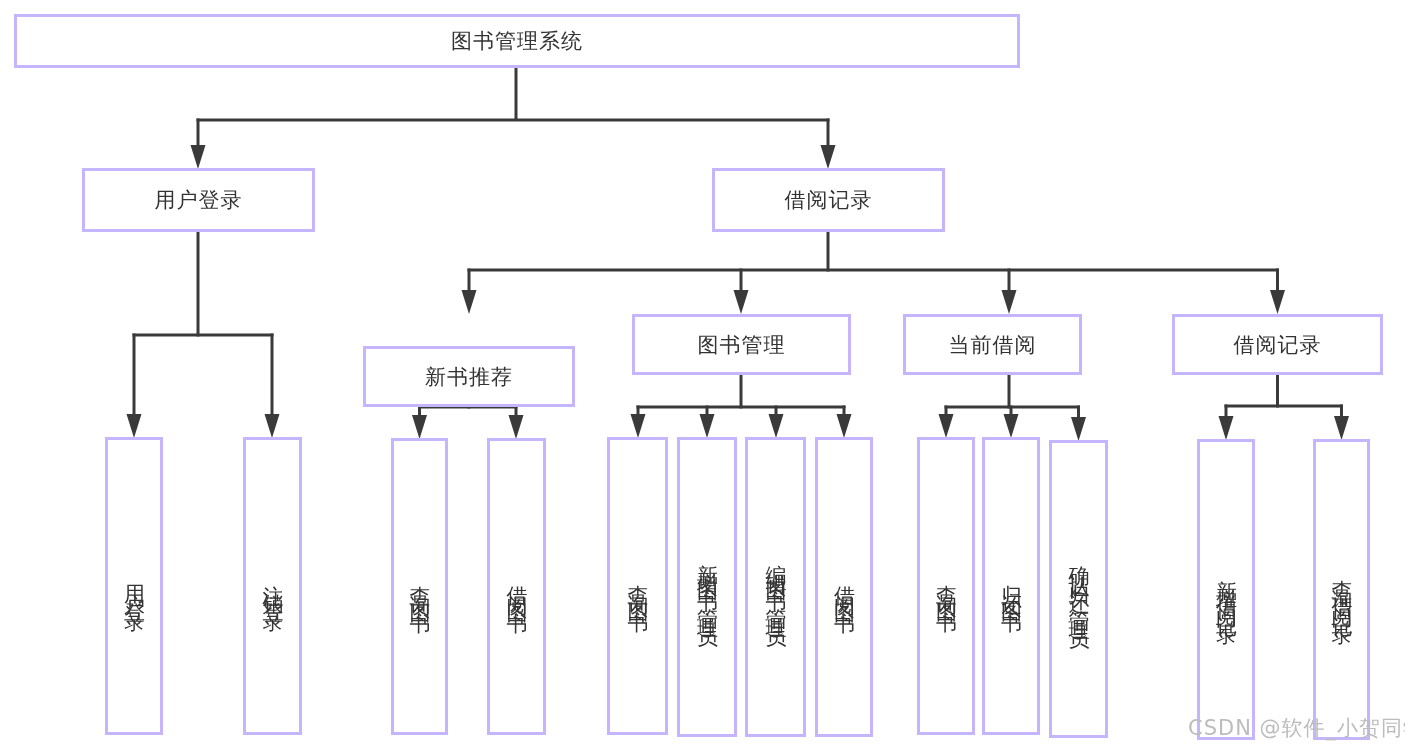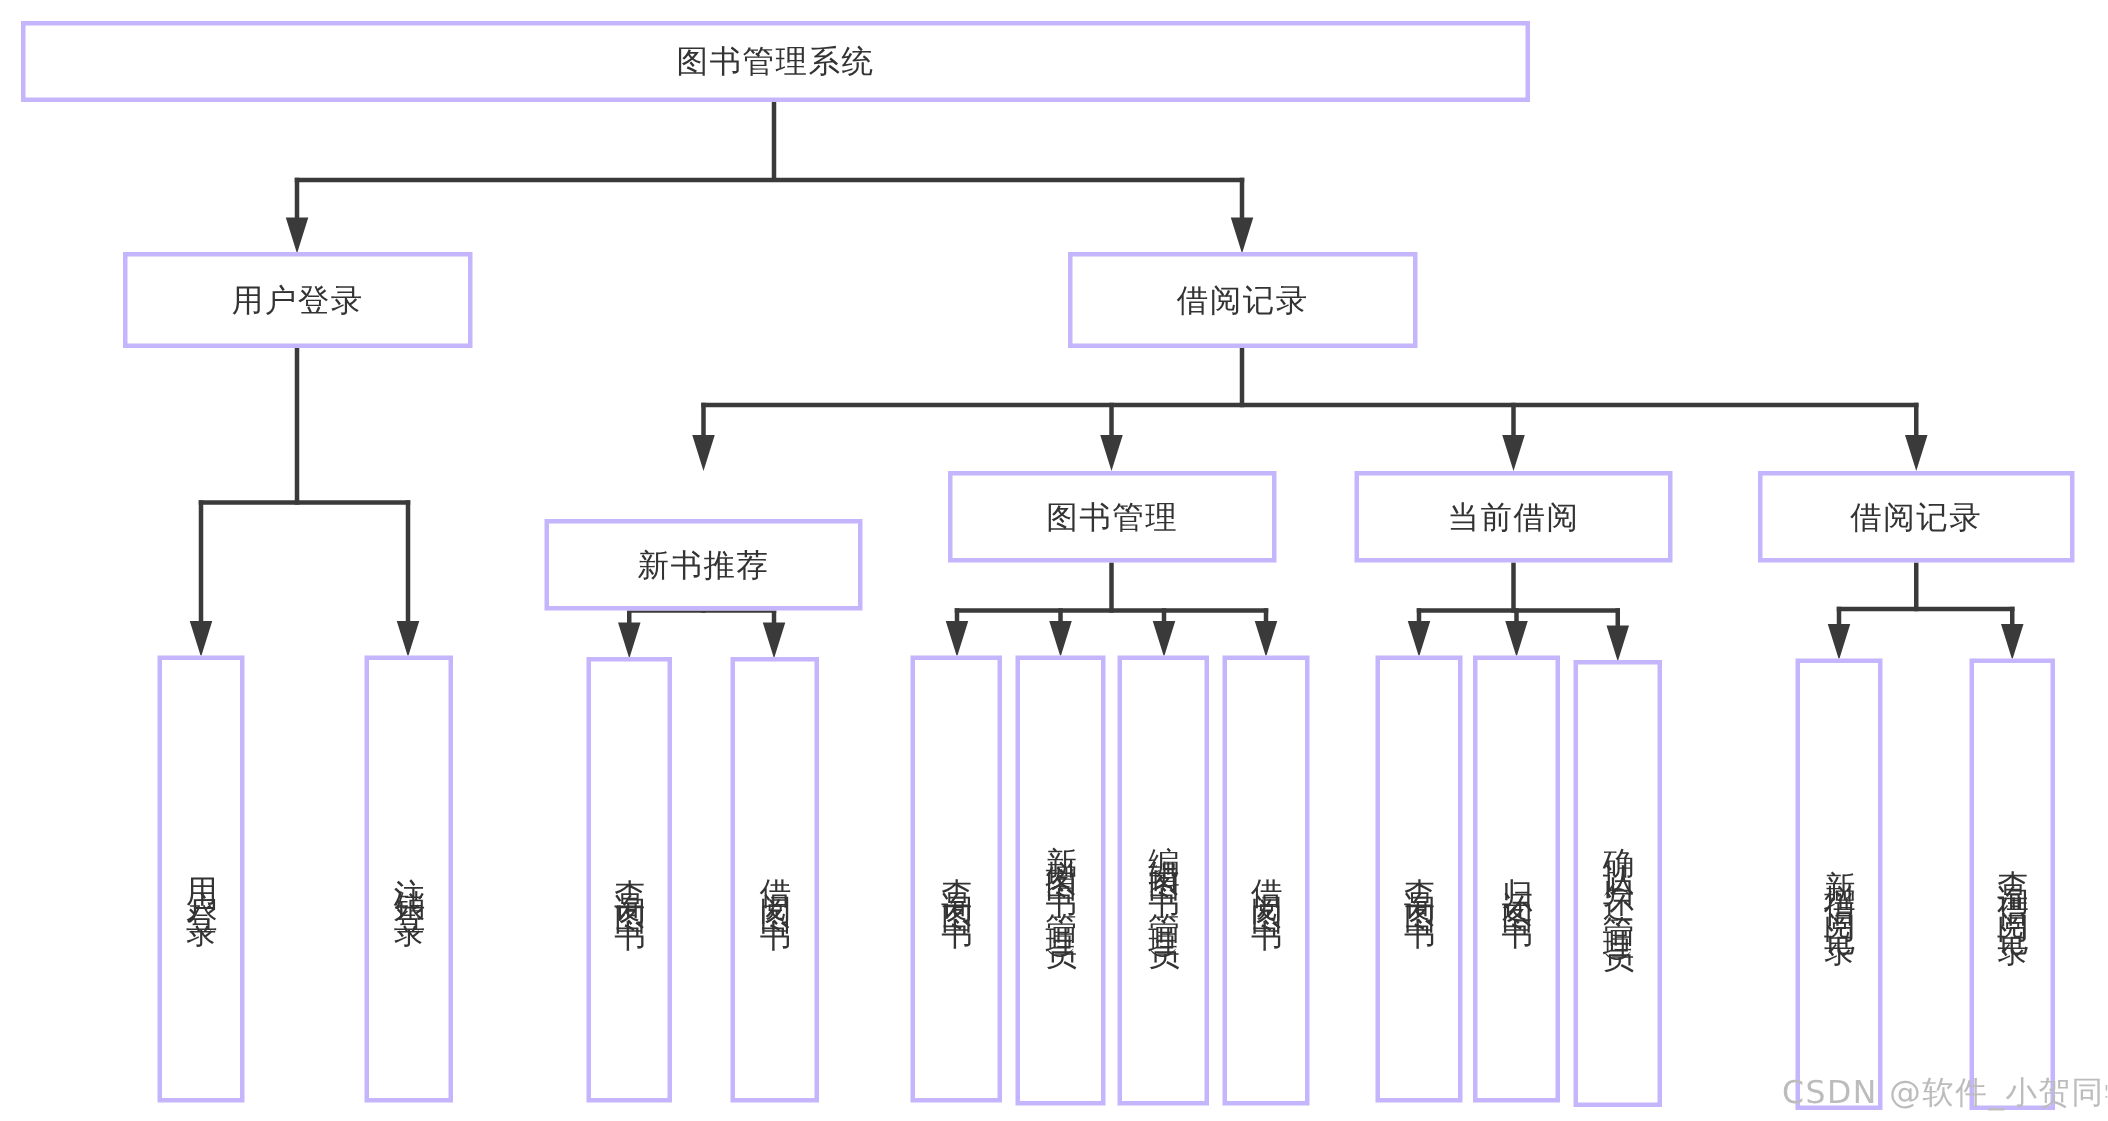--- a/index.html
+++ b/index.html
@@ -83,21 +83,21 @@
       <polygon points="1334,416 1349,416 1341.5,440" fill="#3a3a3a"></polygon>
     </svg>
 
   <div class="node h-node" style="left:14px; top:14px; width:1006px; height:54px;">图书管理系统</div>
 
   <div class="node h-node" style="left:82px; top:168px; width:233px; height:64px;">用户登录</div>
   <div class="node h-node" style="left:712px; top:168px; width:233px; height:64px;">借阅记录</div>
 
   <div class="node h-node" style="left:363px; top:314px; width:212px; height:61px;margin-top:32px;">新书推荐</div>
   <div class="node h-node" style="left:632px; top:314px; width:219px; height:61px;">图书管理</div>
-  <div class="node h-node" style="left:903px; top:314px; width:212px; height:61px;">当前借阅</div>
+  <div class="node h-node" style="left:903px; top:314px; width:179px; height:61px;">当前借阅</div>
   <div class="node h-node" style="left:1172px; top:314px; width:211px; height:61px;">借阅记录</div>
 
   <div class="node v-node" style="left:105px; top:437px; width:58px; height:298px;">用户登录</div>
   <div class="node v-node" style="left:243px; top:437px; width:59px; height:298px;">注销登录</div>
 
   <div class="node v-node" style="left:391px; top:438px; width:57px; height:297px;">查询图书</div>
   <div class="node v-node" style="left:487px; top:438px; width:59px; height:297px;">借阅图书</div>
 
   <div class="node v-node" style="left:607px; top:437px; width:61px; height:298px;">查询图书</div>
   <div class="node v-node" style="left:677px; top:437px; width:60px; height:300px;">新增图书（管理员）</div>

